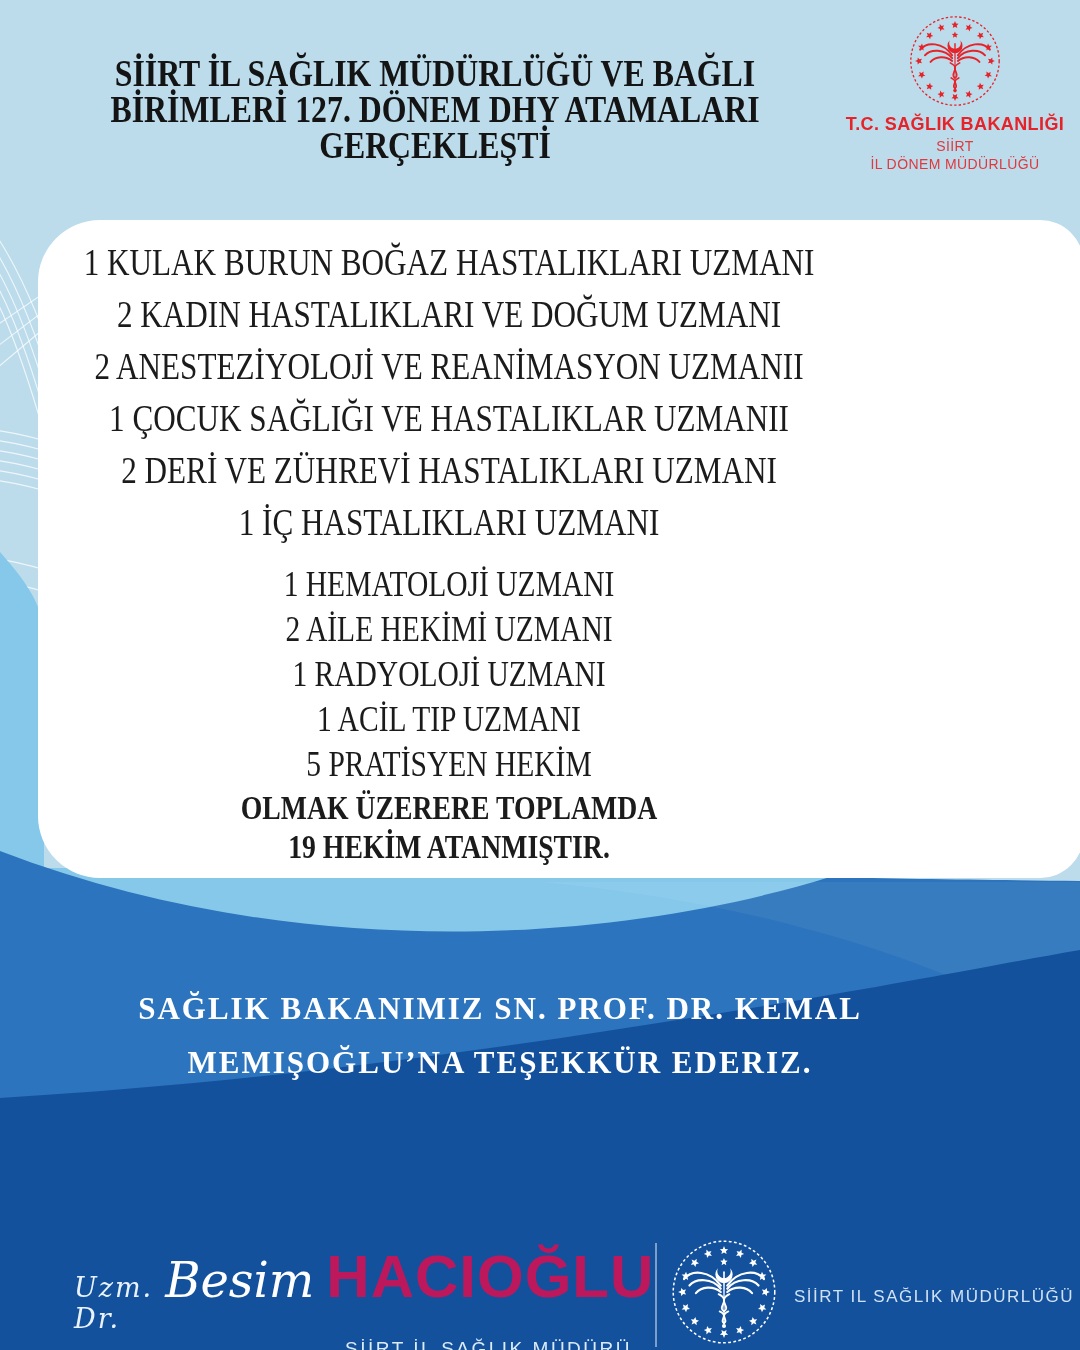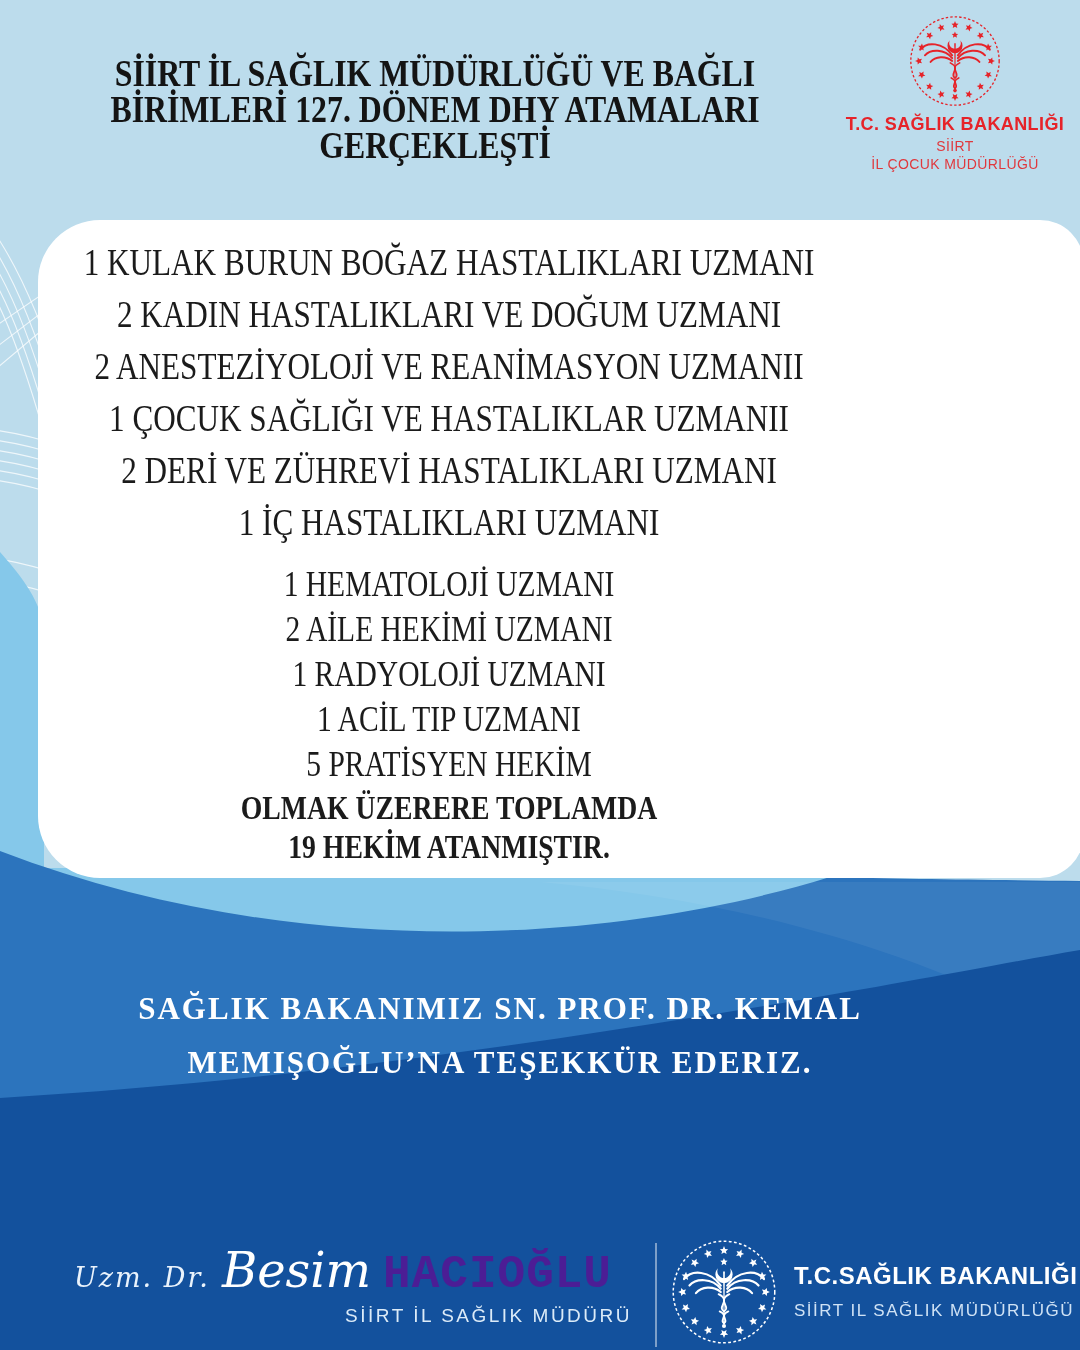--- a/index.html
+++ b/index.html
@@ -46,21 +46,21 @@
   .thanks{
     position:absolute;left:0;top:982px;width:1000px;text-align:center;color:#ffffff;
     font-family:"Liberation Serif",serif;font-weight:700;font-size:31px;
     letter-spacing:2px;line-height:54px;white-space:nowrap;
   }
   
   .signature{position:absolute;left:64px;top:1242px;width:590px;color:#fff;}
   .sig-row{display:flex;align-items:baseline;justify-content:flex-start;gap:12px;padding-left:10px;}
   .sig-prefix{font-family:"DejaVu Serif",serif;font-style:italic;font-size:27px;color:#eaf3fc;letter-spacing:2px;}
   .sig-first{font-family:"DejaVu Serif",serif;font-style:italic;font-size:48px;color:#ffffff;}
-  .sig-last{font-family:Liberation Mono, monospace;font-weight:700;font-size:46px;letter-spacing:1px;color:#4c1d95;}
+  .sig-last{font-family:Liberation Sans, sans-serif;font-weight:700;font-size:60px;letter-spacing:1px;color:#be185d;}
   .sig-role{
     margin-top:4px;text-align:right;padding-right:22px;
     font-size:19px;letter-spacing:2.5px;color:#dcebf8;white-space:nowrap;
   }
   .footer-divider{
     position:absolute;left:655px;top:1243px;width:2px;height:104px;
     background:rgba(255,255,255,.45);
   }
   .emblem-bottom{position:absolute;left:670px;top:1238px;display:flex;align-items:center;}
   .emblem-bottom svg{width:108px;height:108px;color:#ffffff;}
@@ -159,21 +159,21 @@
   <div>BİRİMLERİ 127. DÖNEM DHY ATAMALARI</div>
   <div>GERÇEKLEŞTİ</div>
 </div>
 
 <div class="emblem-top">
   <svg>
       <use href="#emblem"></use>
     </svg>
   <div class="ministry">T.C. SAĞLIK BAKANLIĞI</div>
   <div class="province">SİİRT</div>
-  <div class="directorate">İL ÇOCUK MÜDÜRLÜĞÜ</div>
+  <div class="directorate">İL DÖNEM MÜDÜRLÜĞÜ</div>
 </div>
 
 <div class="list">
   <div class="list-item">1 KULAK BURUN BOĞAZ HASTALIKLARI UZMANI</div>
   <div class="list-item">2 KADIN HASTALIKLARI VE DOĞUM UZMANI</div>
   <div class="list-item">2 ANESTEZİYOLOJİ VE REANİMASYON UZMANII</div>
   <div class="list-item">1 ÇOCUK SAĞLIĞI VE HASTALIKLAR UZMANII</div>
   <div class="list-item">2 DERİ VE ZÜHREVİ HASTALIKLARI UZMANI</div>
   <div class="list-item">1 İÇ HASTALIKLARI UZMANI</div>
   <div class="list-item">1 HEMATOLOJİ UZMANI</div>
@@ -199,16 +199,15 @@
   <div class="sig-role">SİİRT İL SAĞLIK MÜDÜRÜ</div>
 </div>
 
 <div class="footer-divider"></div>
 
 <div class="emblem-bottom">
   <svg>
       <use href="#emblem"></use>
     </svg>
   <div class="txt">
-    <div class="ministry">T.C.SAĞLIK BAKANLIĞI</div>
     <div class="directorate">SİİRT IL SAĞLIK MÜDÜRLÜĞÜ</div>
   </div>
 </div>
 
 </body></html>

